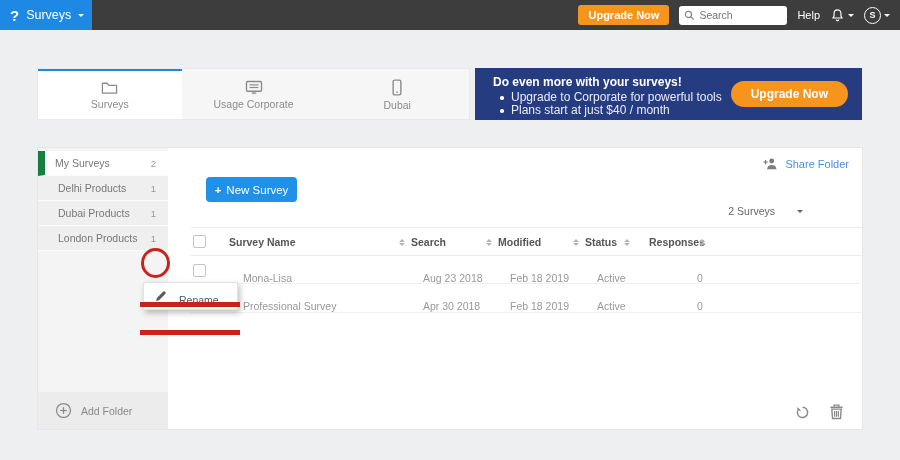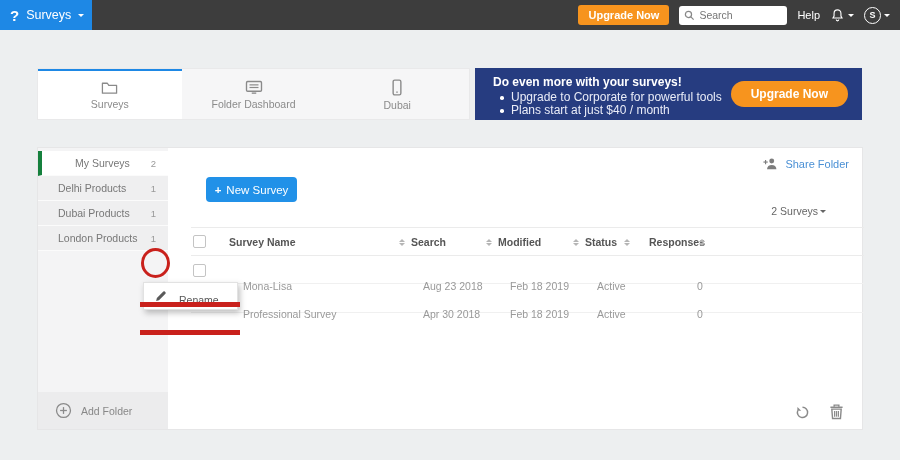--- a/index.html
+++ b/index.html
@@ -38,40 +38,40 @@
   .btn-upgrade-banner { position:absolute; right:14px; top:13px; height:26px; padding:0 20px; background:#f7941e; color:#fff; font-size:12px; font-weight:bold; border:none; border-radius:13px; cursor:pointer; }
 
   
   .main-card { position:absolute; left:37px; top:147px; width:826px; height:283px; background:#fff; border:1px solid #e6e6e7; }
 
   
   .sidebar { position:absolute; left:0; top:0; width:130px; height:281px; background:#f4f4f5; }
   .folder-row { height:25px; display:flex; align-items:center; padding:0 12px 0 20px; background:#efeff0; border-bottom:1px solid #fbfbfb; cursor:pointer; }
   .folder-row .fname { font-size:10.5px; color:#777; white-space:nowrap; }
   .folder-row .fcount { margin-left:auto; font-size:9.5px; color:#999; }
-  .folder-row.active { background:#fff; border-left:4px solid #15803d; padding-left:33px; }
+  .folder-row.active { background:#fff; border-left:7px solid #15803d; padding-left:10px; }
   .folder-row.hovered { background:#e7e7e8; height:26px; }
   .kebab { margin-left:auto; display:flex; flex-direction:column; gap:2px; align-items:center; cursor:pointer; padding:2px; }
   .kebab span { width:3px; height:3px; border-radius:50%; background:#8a8a8a; }
   .add-folder { position:absolute; left:0; bottom:0; width:130px; height:37px; background:#ececed; display:flex; align-items:center; gap:9px; padding-left:17px; cursor:pointer; }
   .add-folder .af-label { font-size:10.5px; color:#888; }
 
   
   .btn-new-survey { position:absolute; left:168px; top:29px; width:91px; height:25px; background:#2191e8; color:#fff; font-size:11.5px; border:none; border-radius:4px; cursor:pointer; display:flex; align-items:center; justify-content:center; gap:5px; font-family:"Liberation Sans", sans-serif; }
   .share-folder { position:absolute; right:13px; top:9px; display:flex; align-items:center; gap:6px; cursor:pointer; }
   .share-folder .sf-label { font-size:11px; color:#4a90d5; }
-  .surveys-count { position:absolute; right:36px; top:57px; display:flex; align-items:center; gap:2px; cursor:pointer; }
+  .surveys-count { position:absolute; right:59px; top:57px; display:flex; align-items:center; gap:22px; cursor:pointer; }
   .surveys-count .sc-label { font-size:10.5px; color:#666; }
 
   
   .table-wrap { position:absolute; left:153px; top:79px; width:673px;text-decoration:underline; }
   .thead { position:relative; height:29px; border-top:1px solid #ebebeb; border-bottom:1px solid #ebebeb; }
   .thead .hcell { position:absolute; top:8px; font-size:10.5px; font-weight:bold; color:#555; }
   .trow { position:relative; height:28px; border-bottom:1px solid #f0f0f0; }
-  .trow .cell { position:absolute; top:24px; font-size:10.5px; color:#999;padding-left:12px; }
+  .trow .cell { position:absolute; top:16px; font-size:10.5px; color:#999;padding-left:12px; }
   .cb { position:absolute; left:2px; top:8px; width:13px; height:13px; border:1px solid #c4c4c4; border-radius:2px; background:#fff; cursor:pointer; }
   .thead .cb { top:7px; }
   .link { color:#4a82c3; cursor:pointer; }
   .status { color:#3e8ec9; cursor:pointer; }
   .sort-icon { position:absolute; display:inline-flex; flex-direction:column; gap:1px; align-items:center; top:11px; cursor:pointer; }
   .sort-icon i { display:block; width:0; height:0; border-left:3px solid transparent; border-right:3px solid transparent; }
   .sort-icon .up { border-bottom:3px solid #b5b5b5; }
   .sort-icon .dn { border-top:3px solid #b5b5b5; }
 
   
@@ -129,21 +129,21 @@
       </svg>
     <span class="tab-label">Surveys</span>
   </div>
   <div class="tab">
     <svg width="18" height="15" viewBox="0 0 24 20">
         <rect x="2" y="2" width="20" height="13" rx="1.5" fill="none" stroke="#8a8a8a" stroke-width="1.8"></rect>
         <line x1="6" y1="6.5" x2="18" y2="6.5" stroke="#8a8a8a" stroke-width="1.6"></line>
         <line x1="6" y1="10" x2="18" y2="10" stroke="#8a8a8a" stroke-width="1.6"></line>
         <line x1="9" y1="17.5" x2="15" y2="17.5" stroke="#8a8a8a" stroke-width="1.8"></line>
       </svg>
-    <span class="tab-label">Folder Dashboard</span>
+    <span class="tab-label">Usage Corporate</span>
   </div>
   <div class="tab">
     <svg width="12" height="17" viewBox="0 0 14 22">
         <rect x="2" y="1.5" width="10" height="19" rx="2" fill="none" stroke="#8a8a8a" stroke-width="1.8"></rect>
         <circle cx="7" cy="17" r="1" fill="#8a8a8a"></circle>
       </svg>
     <span class="tab-label">Dubai</span>
   </div>
 </div>
 

